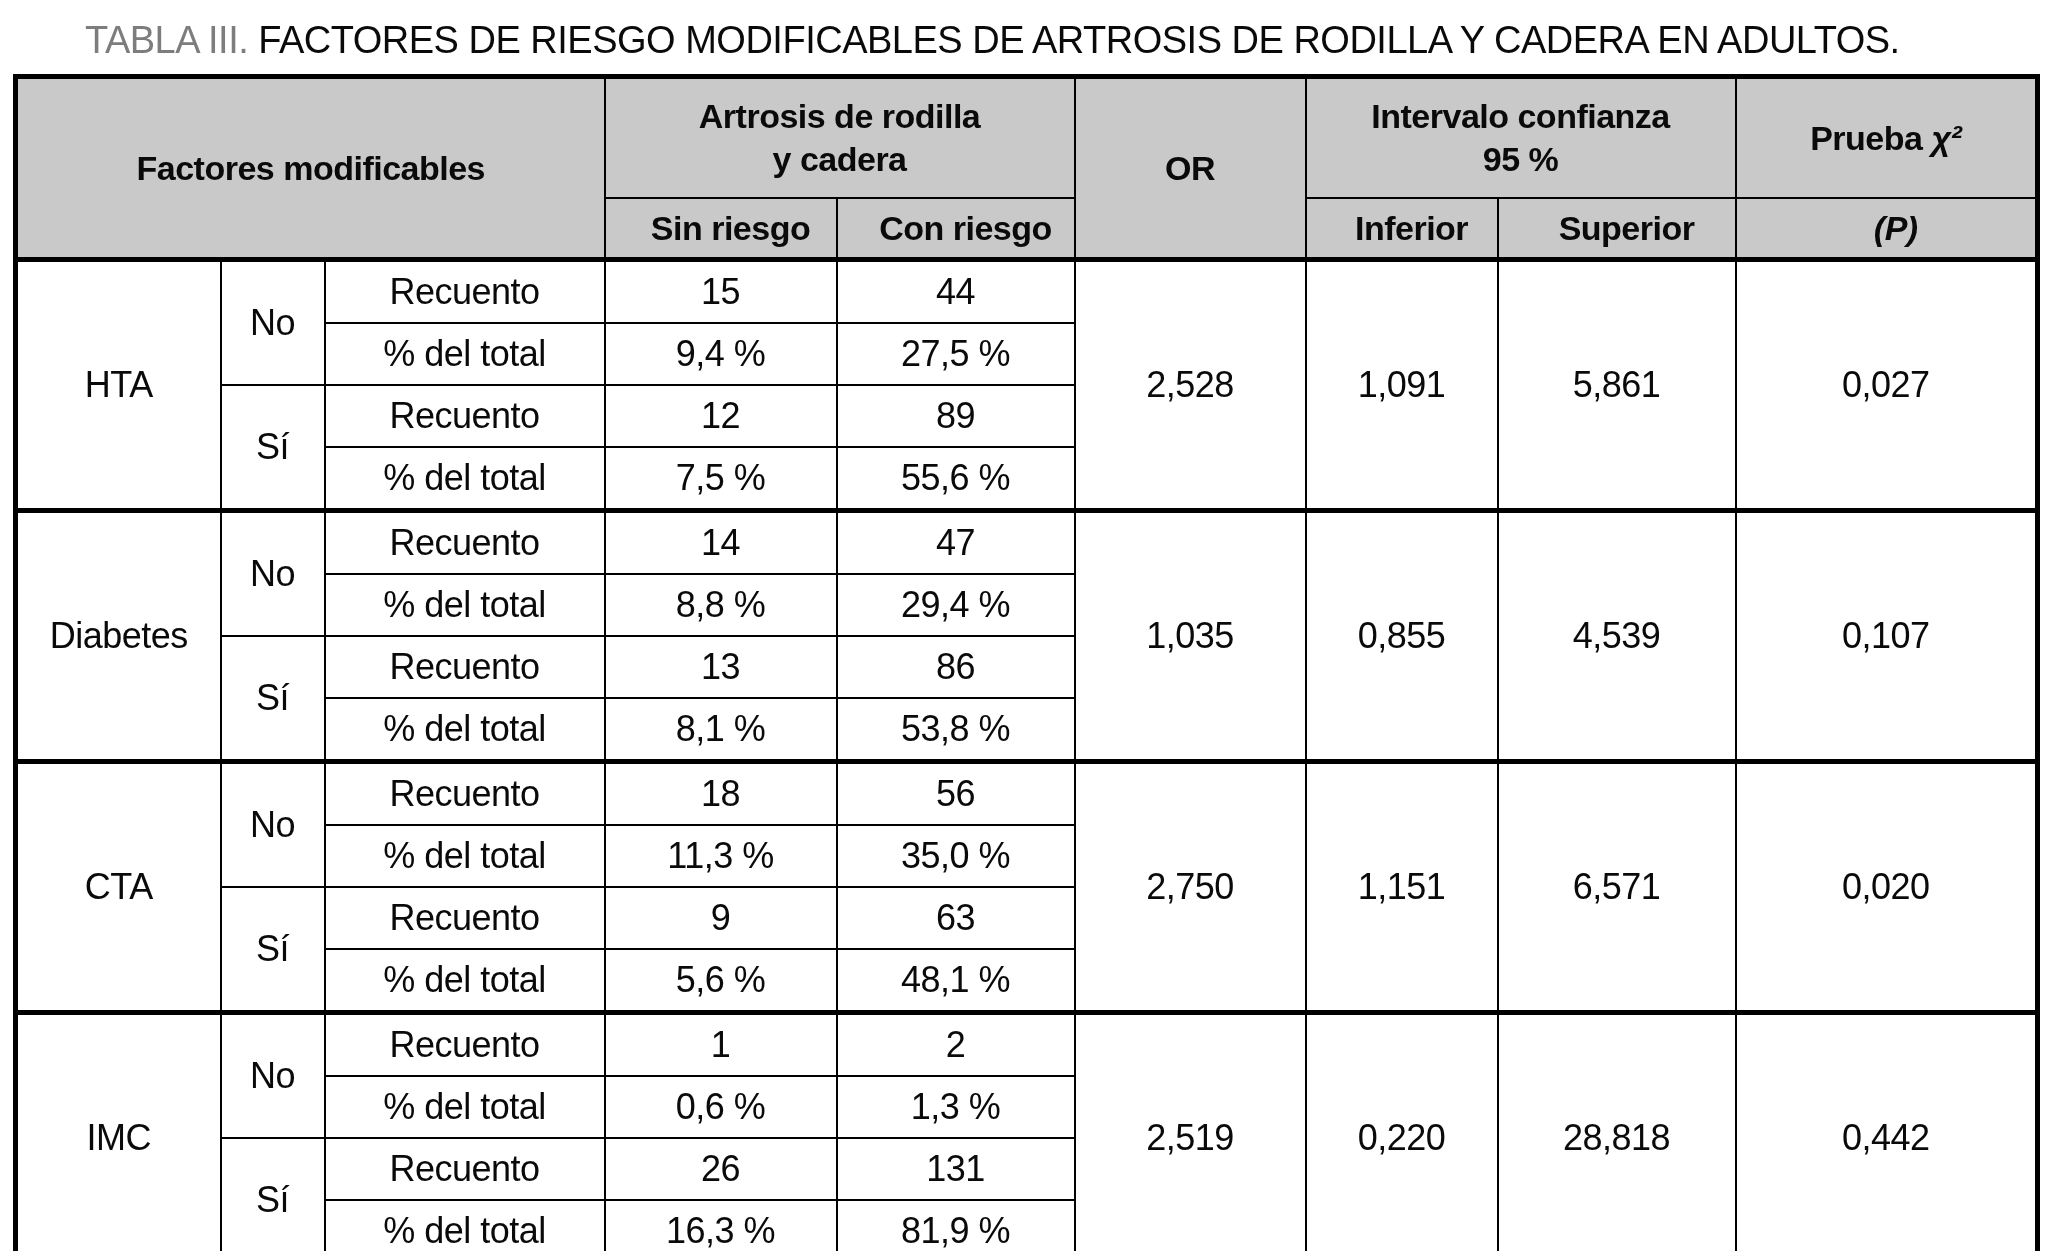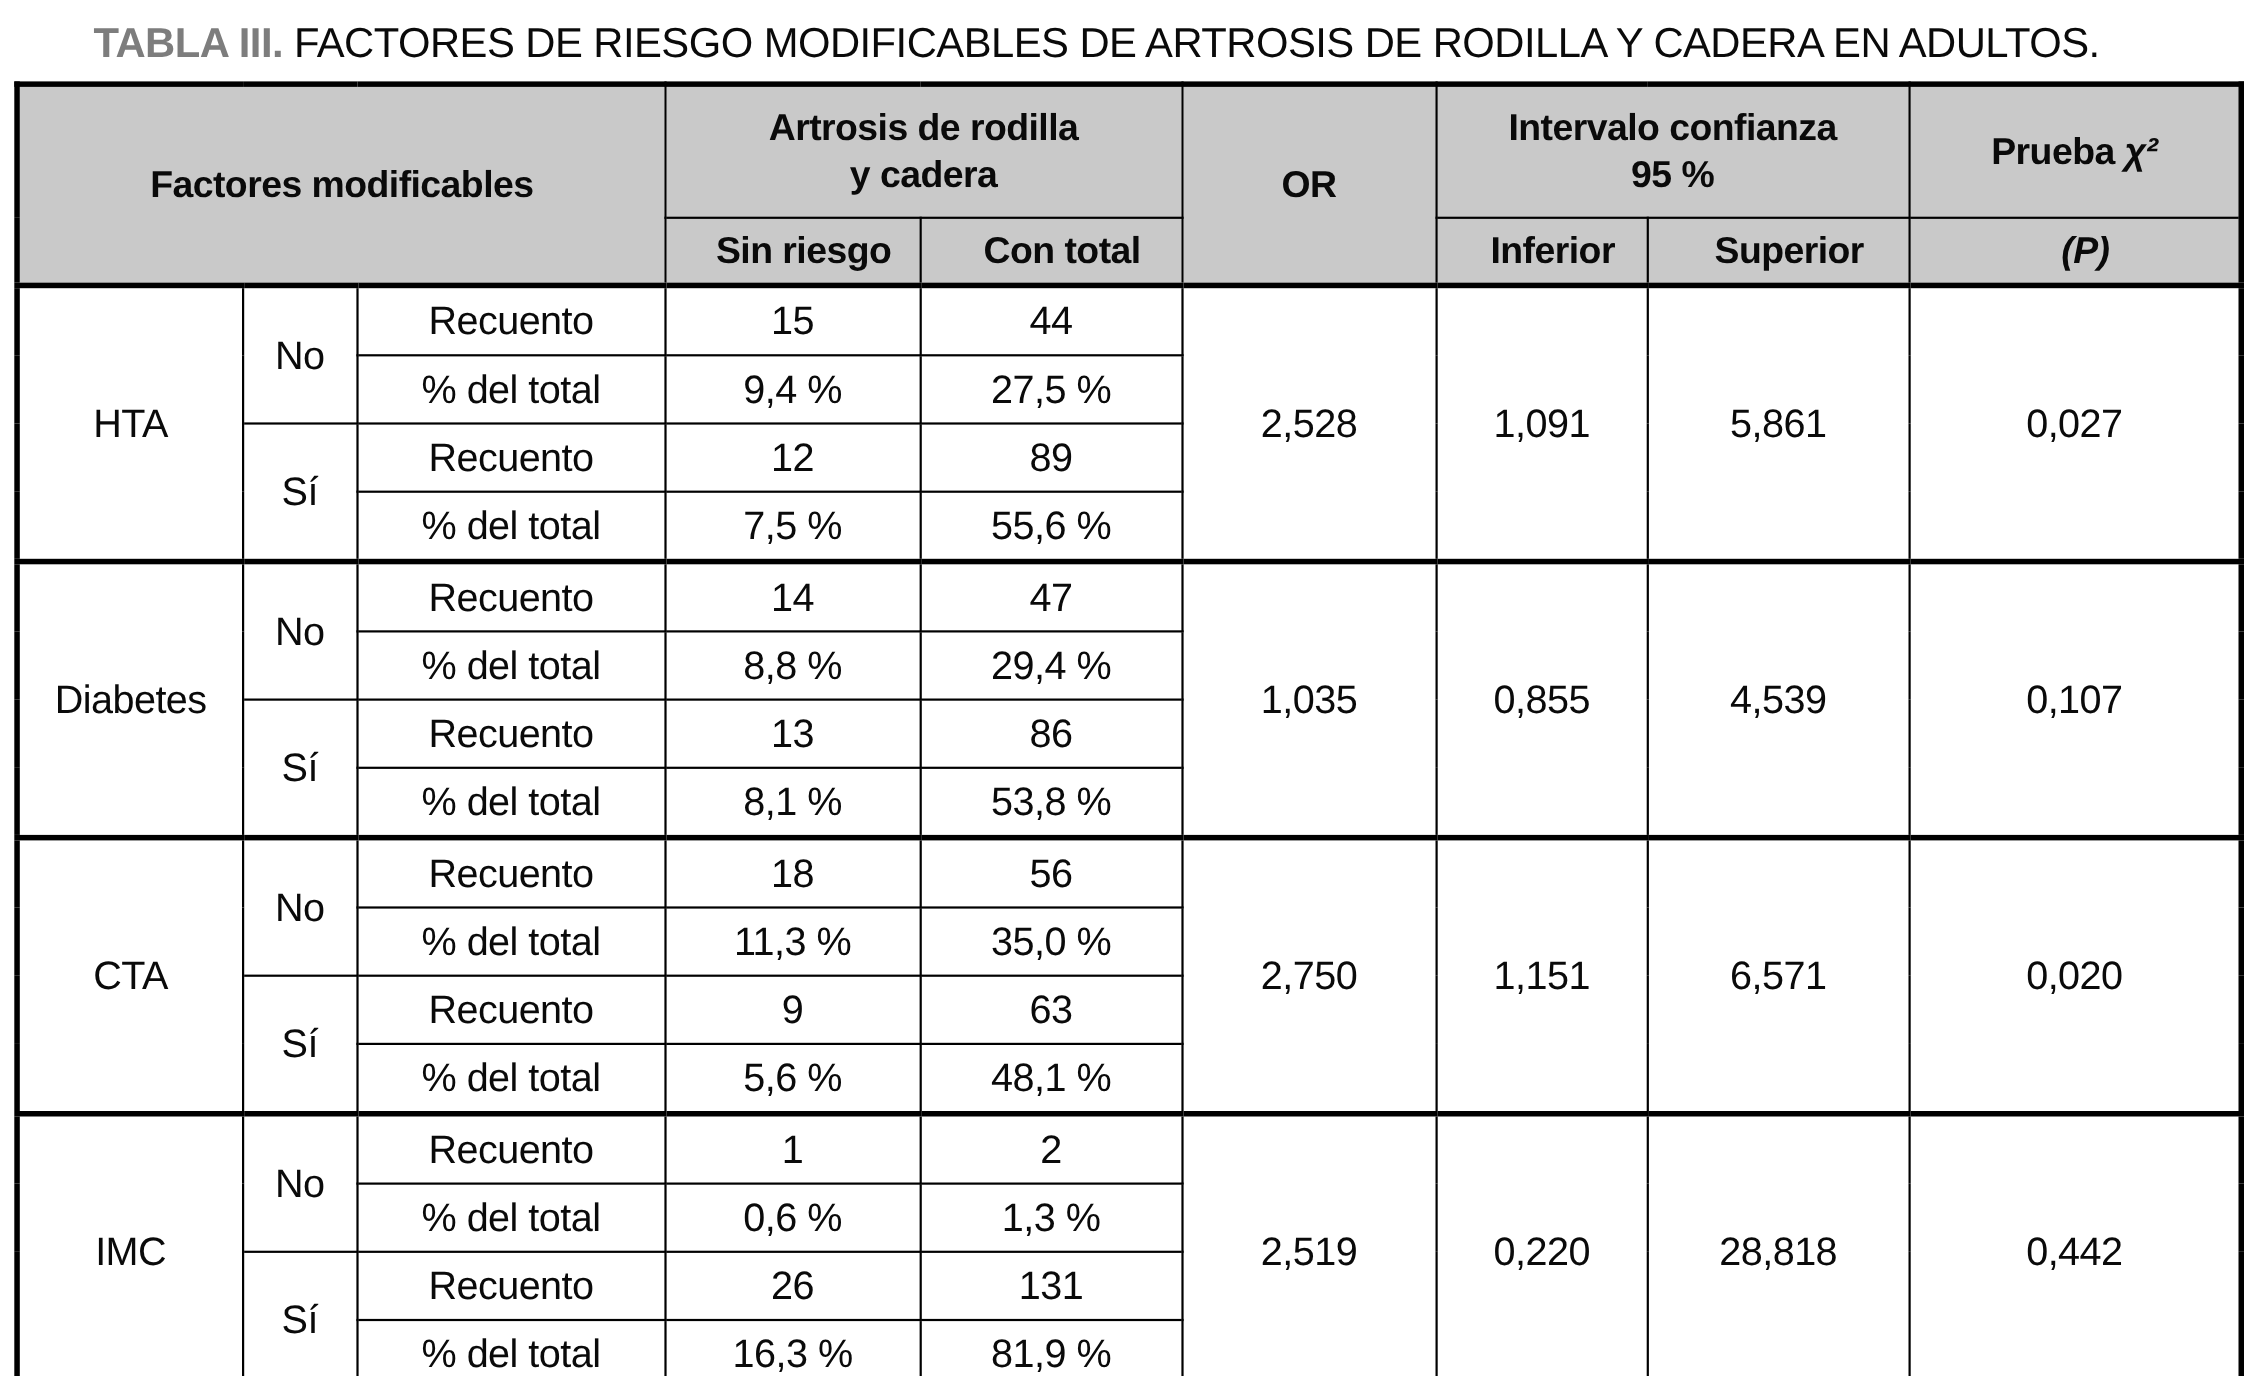--- a/index.html
+++ b/index.html
@@ -19,21 +19,21 @@
     overflow: hidden;
   }
   .caption {
     margin: 20px 0 12px 85px;
     font-size: 38px;
     line-height: 1.1;
     white-space: nowrap;
   }
   .caption .caption-label {
     color: var(--title-label, #7d7d7d);
-    font-weight: bold;
+    font-weight: normal;
   }
   .caption .caption-text {
     color: #0a0a0a;
     font-weight: normal;
     margin-top: 20px;
   }
   table.risk-table {
     table-layout: fixed;
     border-collapse: collapse;
     width: 2022px;
@@ -98,21 +98,21 @@
         <th colspan="3" rowspan="2">Factores modificables</th>
         <th colspan="2" class="multiline">Artrosis de rodilla
 y cadera</th>
         <th rowspan="2">OR</th>
         <th colspan="2" class="multiline">Intervalo confianza
 95 %</th>
         <th><span>Prueba</span> <span class="chi">χ²</span></th>
       </tr>
       <tr class="head-sub">
         <th>Sin riesgo</th>
-        <th>Con total</th>
+        <th>Con riesgo</th>
         <th>Inferior</th>
         <th>Superior</th>
         <th class="p-head">(P)</th>
       </tr>
     </thead>
 
     <tbody>
 
       <tr class="block-start">
         <td rowspan="4" class="factor-cell">HTA</td>

